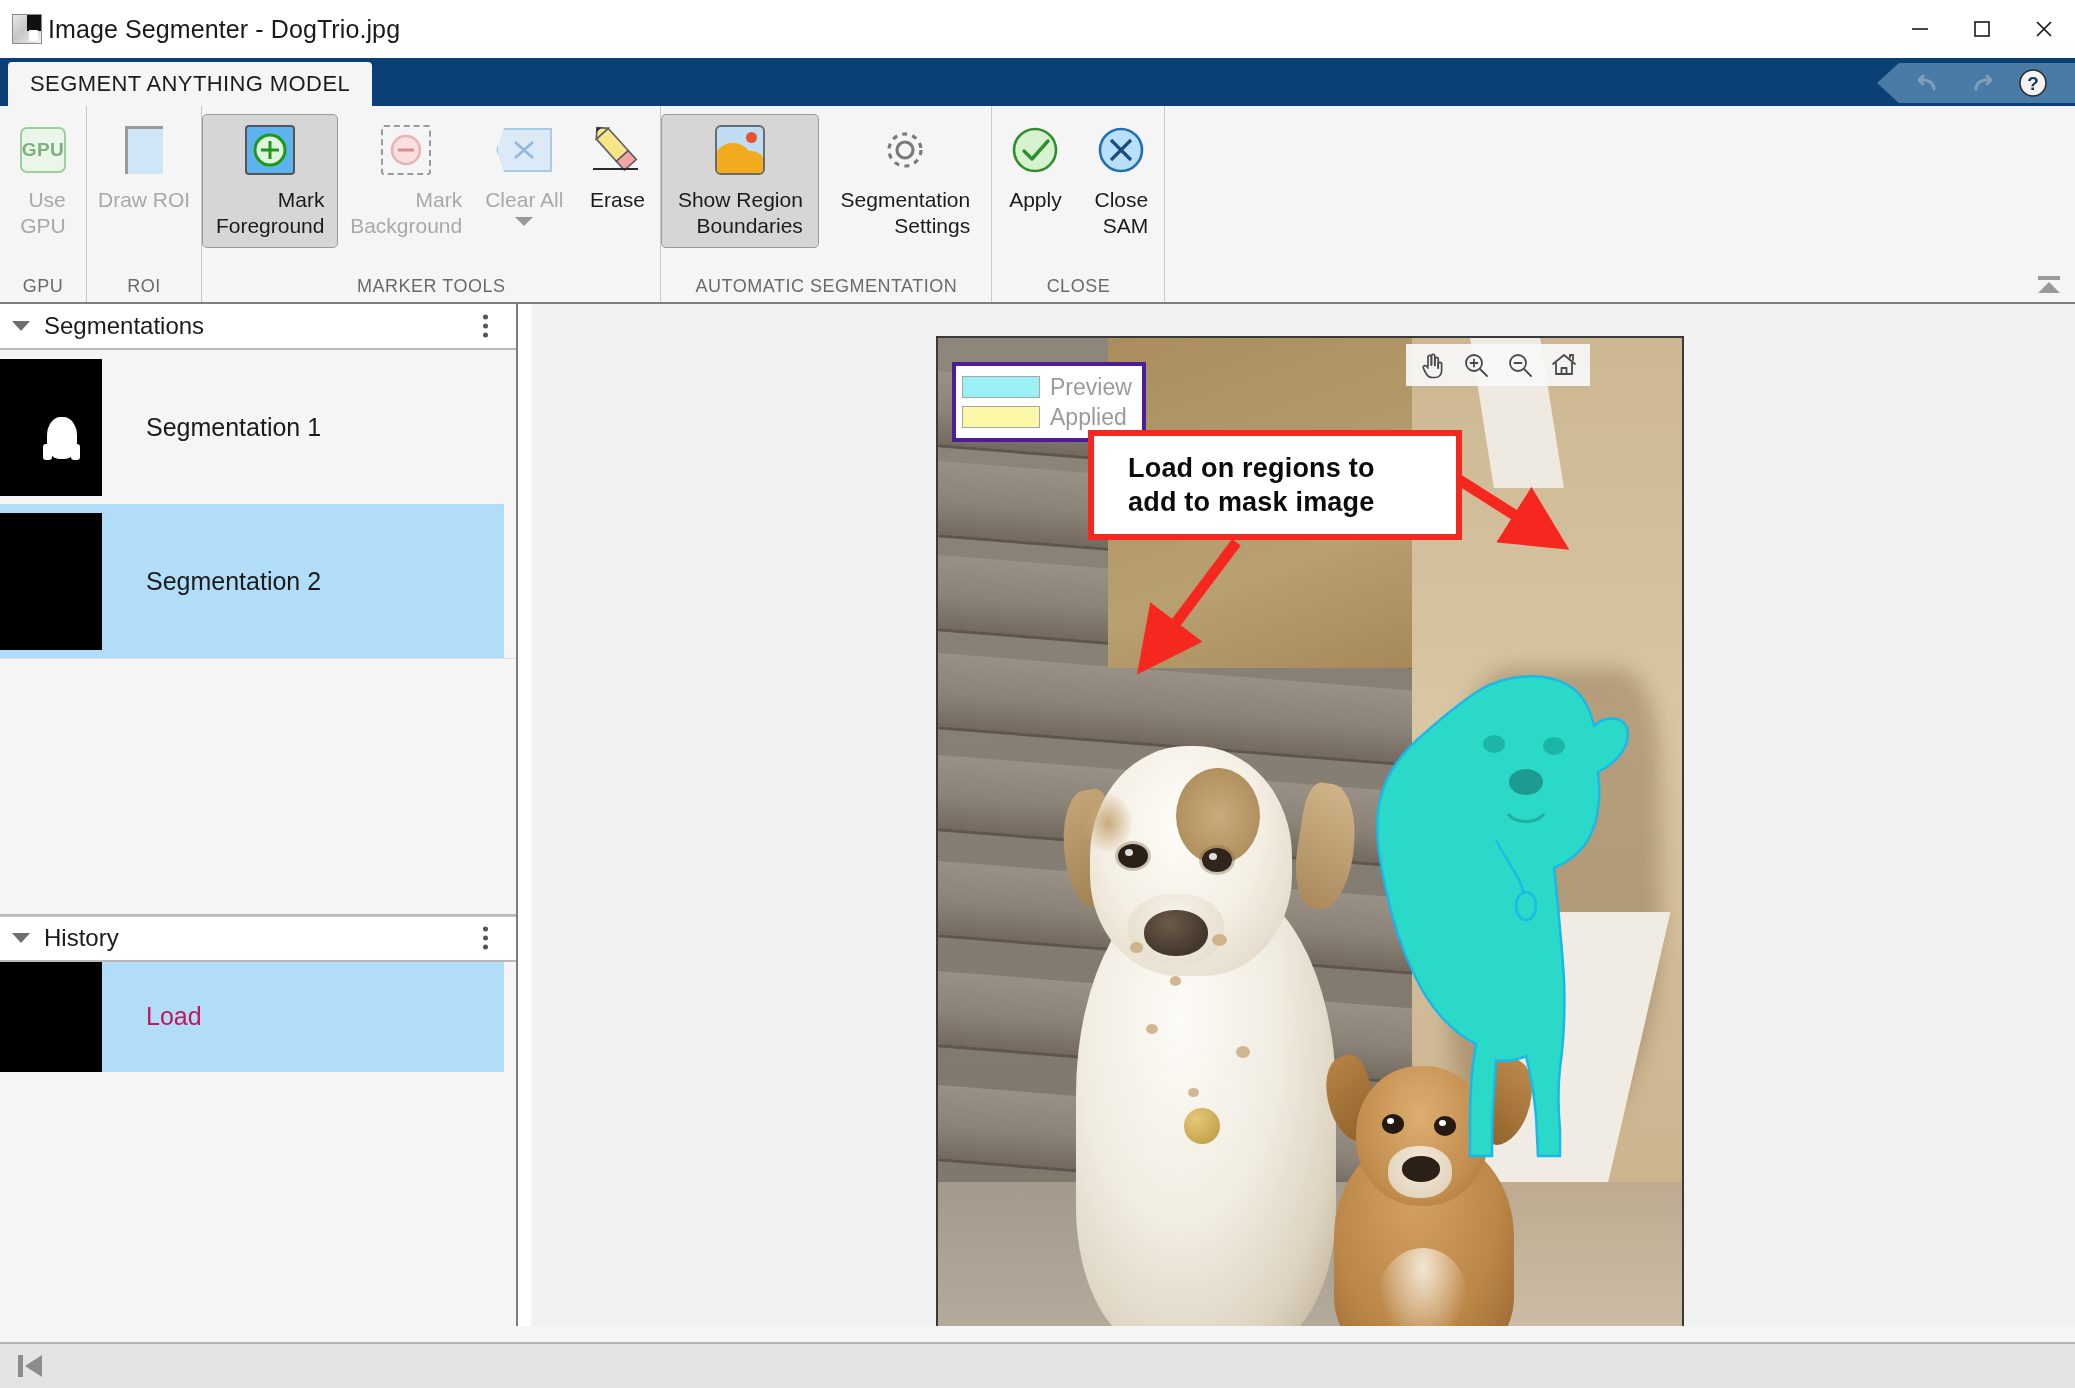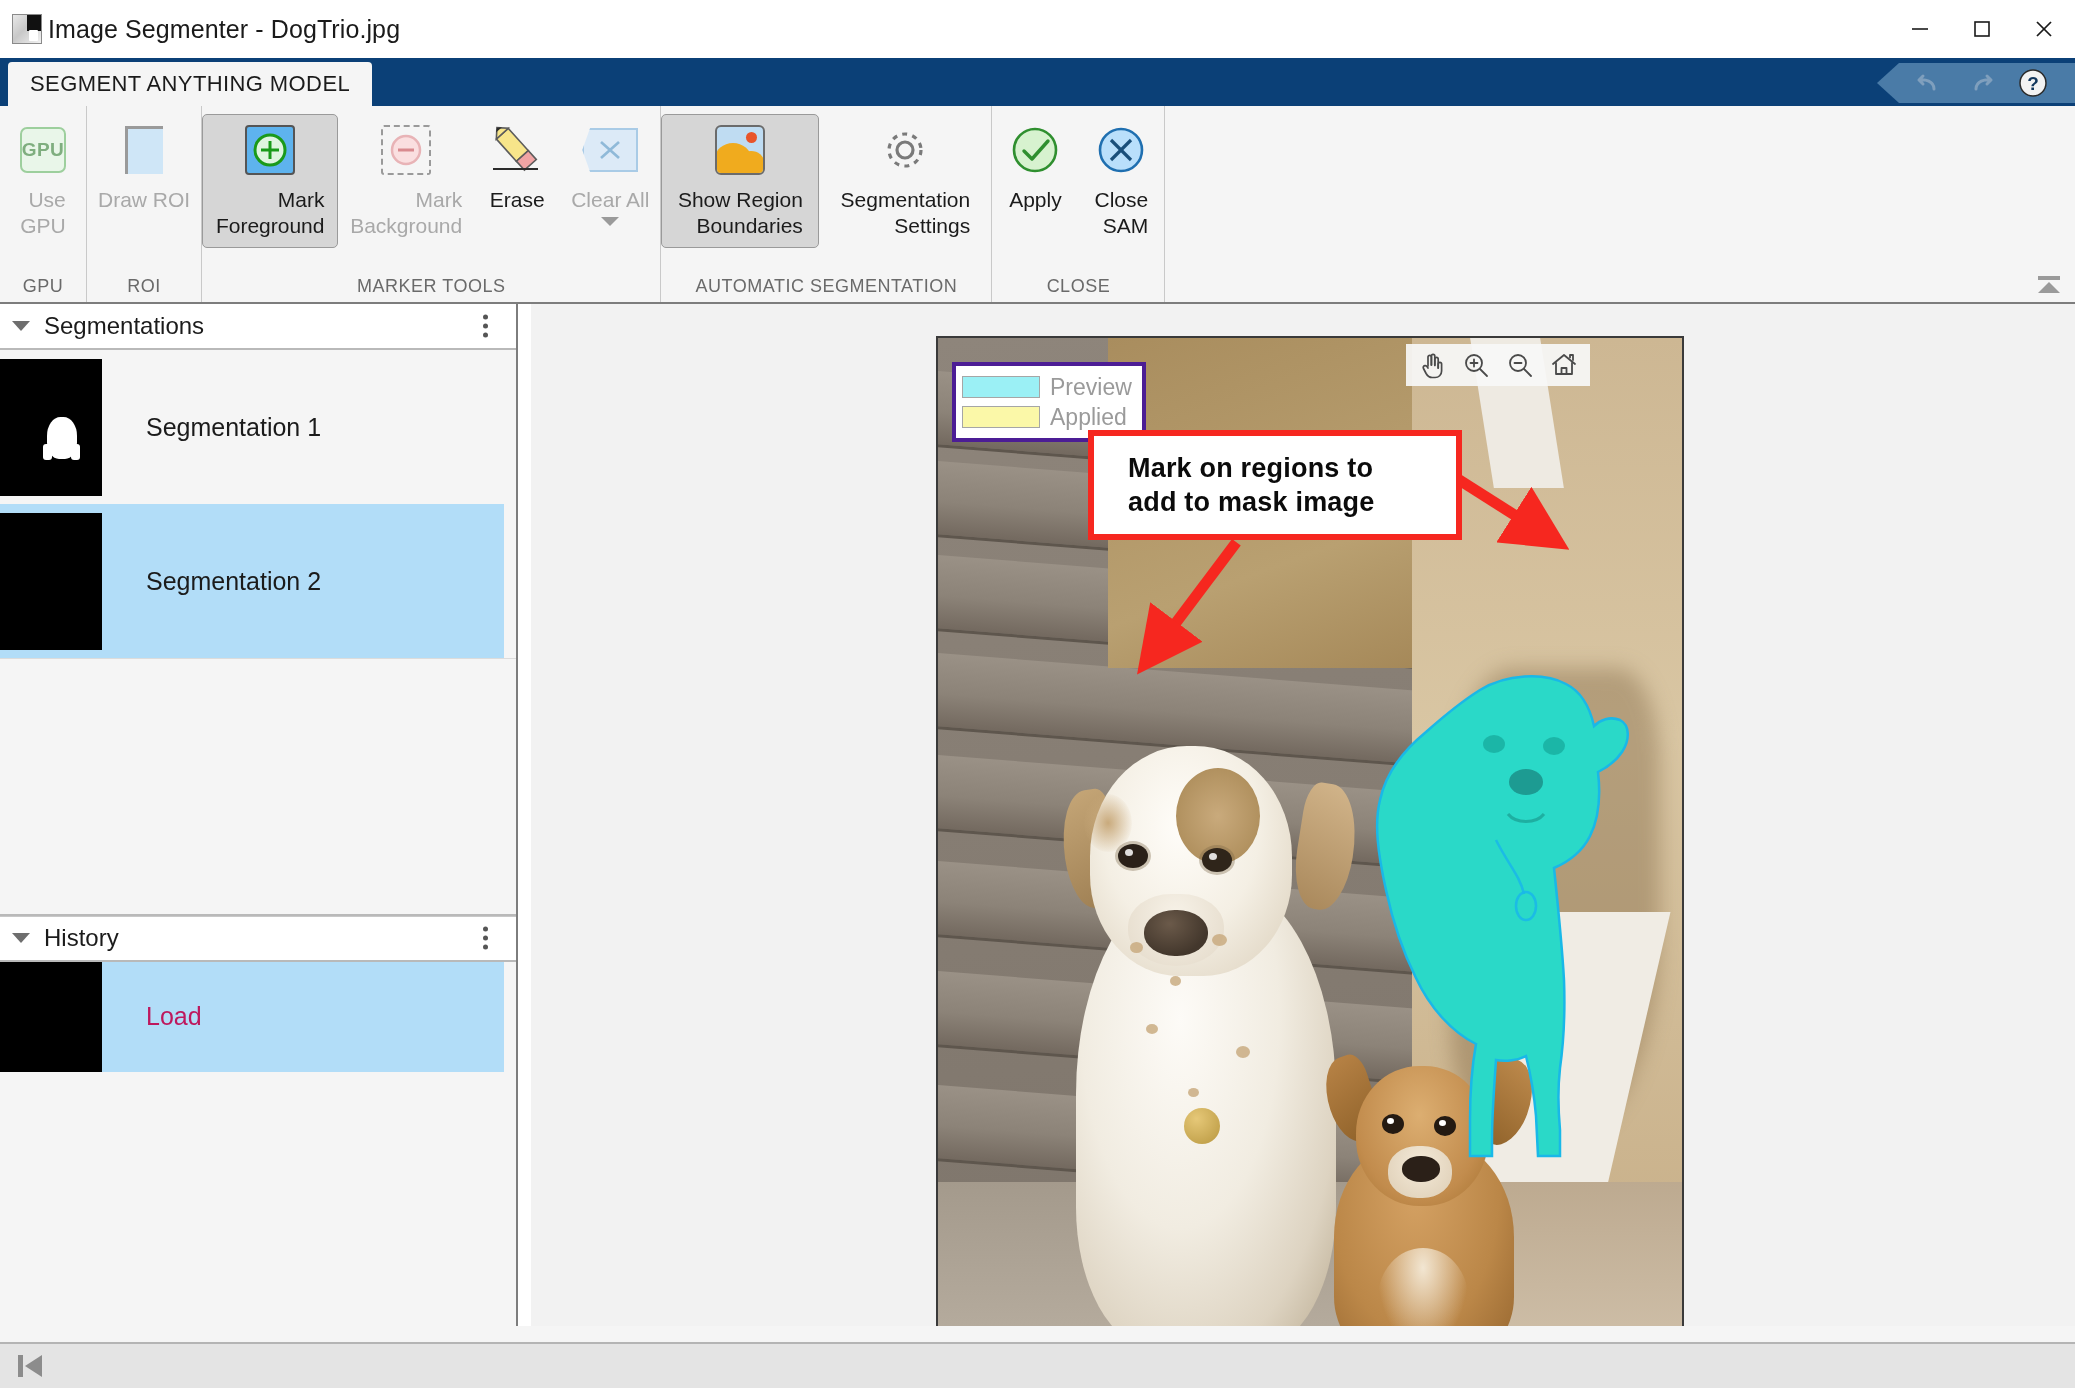--- a/index.html
+++ b/index.html
@@ -404,46 +404,46 @@
             <svg width="36" height="36" viewBox="0 0 36 36">
               <circle cx="18" cy="18" r="14" fill="#fadfe0" stroke="#e8b3b6" stroke-width="2.5"></circle>
               <line x1="10" y1="18" x2="26" y2="18" stroke="#d98a8f" stroke-width="3"></line>
             </svg>
           </span>
         </span>
         <span class="lbl">Mark
 Background</span>
       </div>
 
+      <div class="rbtn disabled">
+        <span class="ico">
+          <span class="clearall-ico">
+            <svg width="30" height="26" viewBox="0 0 30 26">
+              <line x1="6" y1="5" x2="24" y2="21" stroke="#8fb9d8" stroke-width="2.6"></line>
+              <line x1="24" y1="5" x2="6" y2="21" stroke="#8fb9d8" stroke-width="2.6"></line>
+            </svg>
+          </span>
+        </span>
+        <span class="lbl">Clear All</span>
+        <span class="caret"></span>
+      </div>
+
       <div class="rbtn">
         <span class="ico">
           <svg width="54" height="52" viewBox="0 0 54 52">
             <g transform="rotate(-42 27 26)">
               <rect x="19" y="4" width="16" height="30" fill="#f7e58a" stroke="#5c5c5c" stroke-width="1.6"></rect>
               <polygon points="19,4 27,-4 35,4" fill="#f7e58a" stroke="#5c5c5c" stroke-width="1.6"></polygon>
               <polygon points="23,-1 27,-4 31,-1" fill="#2b2b2b"></polygon>
               <rect x="19" y="34" width="16" height="12" fill="#f0a4a4" stroke="#5c5c5c" stroke-width="1.6"></rect>
             </g>
             <line x1="3" y1="45" x2="48" y2="45" stroke="#2b2b2b" stroke-width="2"></line>
           </svg>
         </span>
         <span class="lbl">Erase</span>
-      </div>
-
-      <div class="rbtn disabled">
-        <span class="ico">
-          <span class="clearall-ico">
-            <svg width="30" height="26" viewBox="0 0 30 26">
-              <line x1="6" y1="5" x2="24" y2="21" stroke="#8fb9d8" stroke-width="2.6"></line>
-              <line x1="24" y1="5" x2="6" y2="21" stroke="#8fb9d8" stroke-width="2.6"></line>
-            </svg>
-          </span>
-        </span>
-        <span class="lbl">Clear All</span>
-        <span class="caret"></span>
       </div>
     </div>
     <div class="rgroup-label">MARKER TOOLS</div>
   </div>
 
   <div class="rgroup">
     <div class="rgroup-body">
       <div class="rbtn toggled" style="min-width:158px">
         <span class="ico">
           <span class="srb-ico">
@@ -686,21 +686,21 @@
         <defs>
           <marker id="ah" markerWidth="6" markerHeight="6" refX="4.2" refY="3" orient="auto">
             <path d="M0,0 L6,3 L0,6 z" fill="#f6271f"></path>
           </marker>
         </defs>
         <line x1="520" y1="140" x2="618" y2="202" stroke="#f6271f" stroke-width="11" marker-end="url(#ah)"></line>
         <line x1="300" y1="205" x2="212" y2="322" stroke="#f6271f" stroke-width="11" marker-end="url(#ah)"></line>
       </svg>
 
       <div class="callout">
-        <div class="callout-line">Mark on regions to</div>
+        <div class="callout-line">Load on regions to</div>
         <div class="callout-line">add to mask image</div>
       </div>
 
     </div>
   </div>
 </div>
 
 <div class="statusgap"></div>
 <div class="statusbar">
   <div class="skipback">

